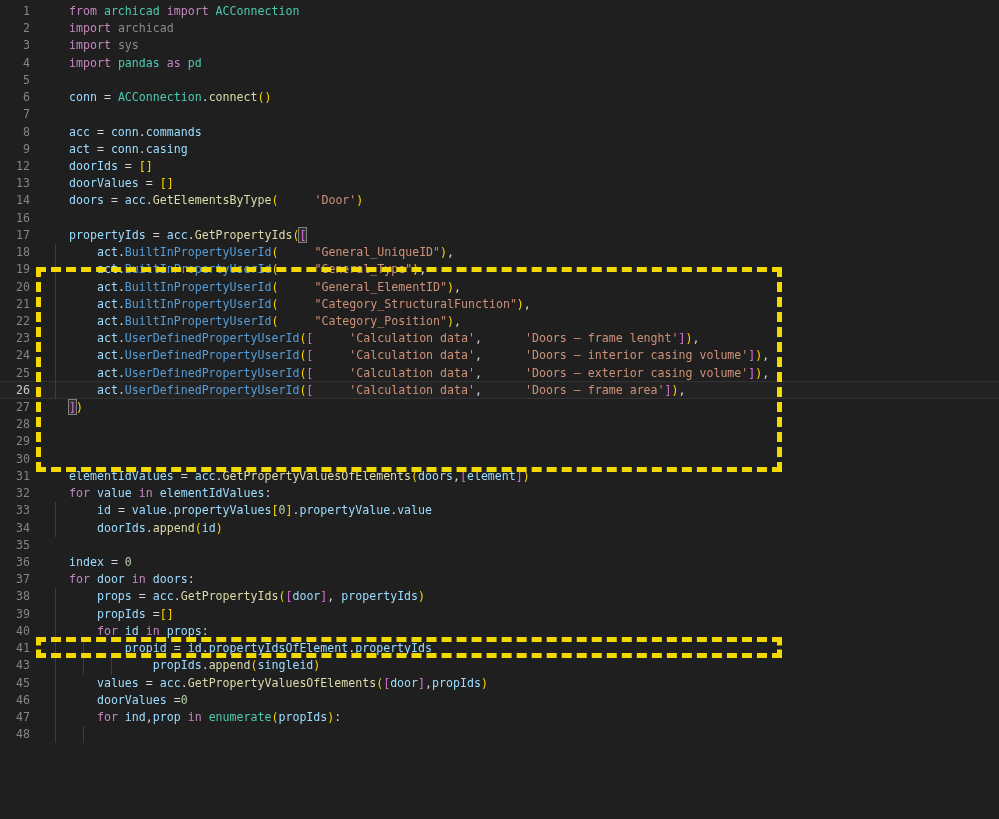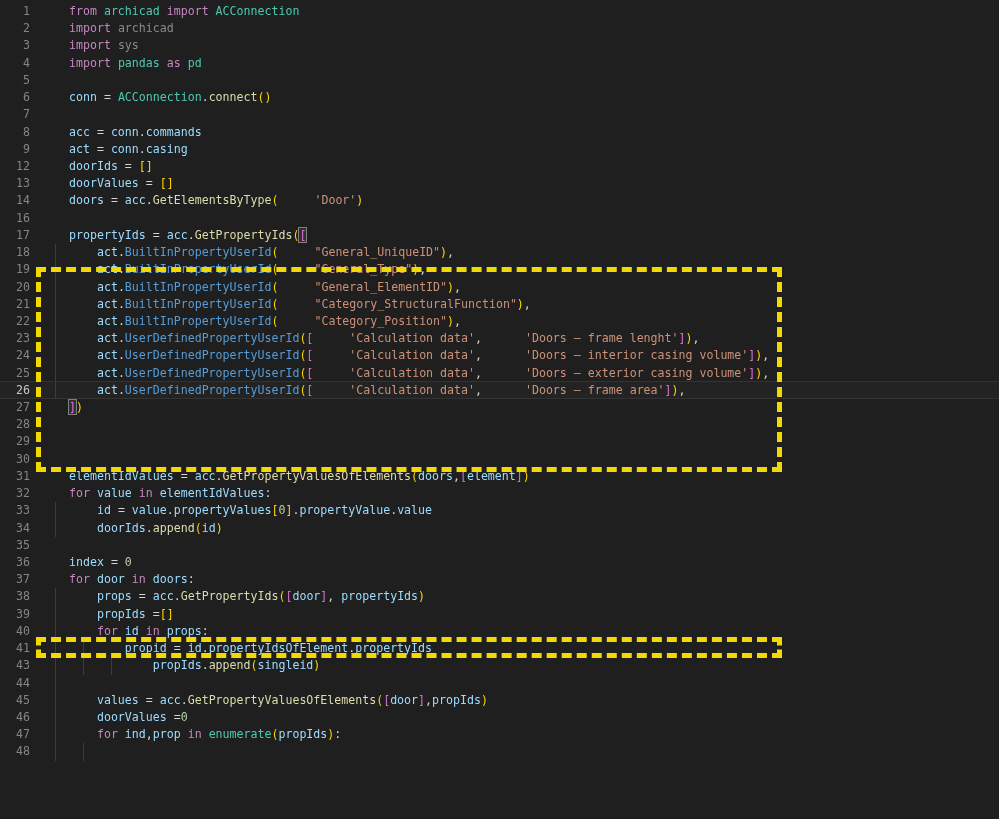--- a/index.html
+++ b/index.html
@@ -72,21 +72,20 @@
       <div class="line"><span class="ln">33</span><span class="guide" style="left: 55px;"></span><span class="code"><span class="tk-p">    </span><span class="tk-v">id </span><span class="tk-p">= </span><span class="tk-v">value</span><span class="tk-p">.</span><span class="tk-v">propertyValues</span><span class="tk-B1">[</span><span class="tk-n">0</span><span class="tk-B1">]</span><span class="tk-p">.</span><span class="tk-v">propertyValue</span><span class="tk-p">.</span><span class="tk-v">value</span></span></div>
       <div class="line"><span class="ln">34</span><span class="guide" style="left: 55px;"></span><span class="code"><span class="tk-p">    </span><span class="tk-v">doorIds</span><span class="tk-p">.</span><span class="tk-f">append</span><span class="tk-B1">(</span><span class="tk-v">id</span><span class="tk-B1">)</span></span></div>
       <div class="line"><span class="ln">35</span><span class="code"></span></div>
       <div class="line"><span class="ln">36</span><span class="code"><span class="tk-v">index </span><span class="tk-p">= </span><span class="tk-n">0</span></span></div>
       <div class="line"><span class="ln">37</span><span class="code"><span class="tk-k">for </span><span class="tk-v">door </span><span class="tk-k">in </span><span class="tk-v">doors</span><span class="tk-p">:</span></span></div>
       <div class="line"><span class="ln">38</span><span class="guide" style="left: 55px;"></span><span class="code"><span class="tk-p">    </span><span class="tk-v">props </span><span class="tk-p">= </span><span class="tk-v">acc</span><span class="tk-p">.</span><span class="tk-f">GetPropertyIds</span><span class="tk-B1">(</span><span class="tk-B2">[</span><span class="tk-v">door</span><span class="tk-B2">]</span><span class="tk-p">, </span><span class="tk-v">propertyIds</span><span class="tk-B1">)</span></span></div>
       <div class="line"><span class="ln">39</span><span class="guide" style="left: 55px;"></span><span class="code"><span class="tk-p">    </span><span class="tk-v">propIds </span><span class="tk-p">=</span><span class="tk-B1">[]</span></span></div>
       <div class="line"><span class="ln">40</span><span class="guide" style="left: 55px;"></span><span class="code"><span class="tk-p">    </span><span class="tk-k">for </span><span class="tk-v">id </span><span class="tk-k">in </span><span class="tk-v">props</span><span class="tk-p">:</span></span></div>
       <div class="line"><span class="ln">41</span><span class="guide" style="left: 55px;"></span><span class="guide" style="left: 83px;"></span><span class="code"><span class="tk-p">        </span><span class="tk-v">propid </span><span class="tk-p">= </span><span class="tk-v">id</span><span class="tk-p">.</span><span class="tk-v">propertyIdsOfElement</span><span class="tk-p">.</span><span class="tk-v">propertyIds</span></span></div>
       <div class="line"><span class="ln">43</span><span class="guide" style="left: 55px;"></span><span class="guide" style="left: 83px;"></span><span class="guide" style="left: 111px;"></span><span class="code"><span class="tk-p">            </span><span class="tk-v">propIds</span><span class="tk-p">.</span><span class="tk-f">append</span><span class="tk-B1">(</span><span class="tk-v">singleid</span><span class="tk-B1">)</span></span></div>
-      <div class="line"><span class="ln">44</span><span class="guide" style="left: 55px;"></span><span class="code"></span></div>
       <div class="line"><span class="ln">45</span><span class="guide" style="left: 55px;"></span><span class="code"><span class="tk-p">    </span><span class="tk-v">values </span><span class="tk-p">= </span><span class="tk-v">acc</span><span class="tk-p">.</span><span class="tk-f">GetPropertyValuesOfElements</span><span class="tk-B1">(</span><span class="tk-B2">[</span><span class="tk-v">door</span><span class="tk-B2">]</span><span class="tk-p">,</span><span class="tk-v">propIds</span><span class="tk-B1">)</span></span></div>
       <div class="line"><span class="ln">46</span><span class="guide" style="left: 55px;"></span><span class="code"><span class="tk-p">    </span><span class="tk-v">doorValues </span><span class="tk-p">=</span><span class="tk-n">0</span></span></div>
       <div class="line"><span class="ln">47</span><span class="guide" style="left: 55px;"></span><span class="code"><span class="tk-p">    </span><span class="tk-k">for </span><span class="tk-v">ind</span><span class="tk-p">,</span><span class="tk-v">prop </span><span class="tk-k">in </span><span class="tk-c">enumerate</span><span class="tk-B1">(</span><span class="tk-v">propIds</span><span class="tk-B1">)</span><span class="tk-p">:</span></span></div>
       <div class="line"><span class="ln">48</span><span class="guide" style="left: 55px;"></span><span class="guide" style="left: 83px;"></span><span class="code"></span></div>
     </div>
   <div id="overlays">
       <div class="ann" style="left: 36px; top: 267px; width: 746px; height: 205px; border-color: rgb(242, 217, 0);"></div>
       <div class="ann" style="left: 36px; top: 637px; width: 746px; height: 21px; border-color: rgb(242, 217, 0);"></div>
     </div>
 </div>

